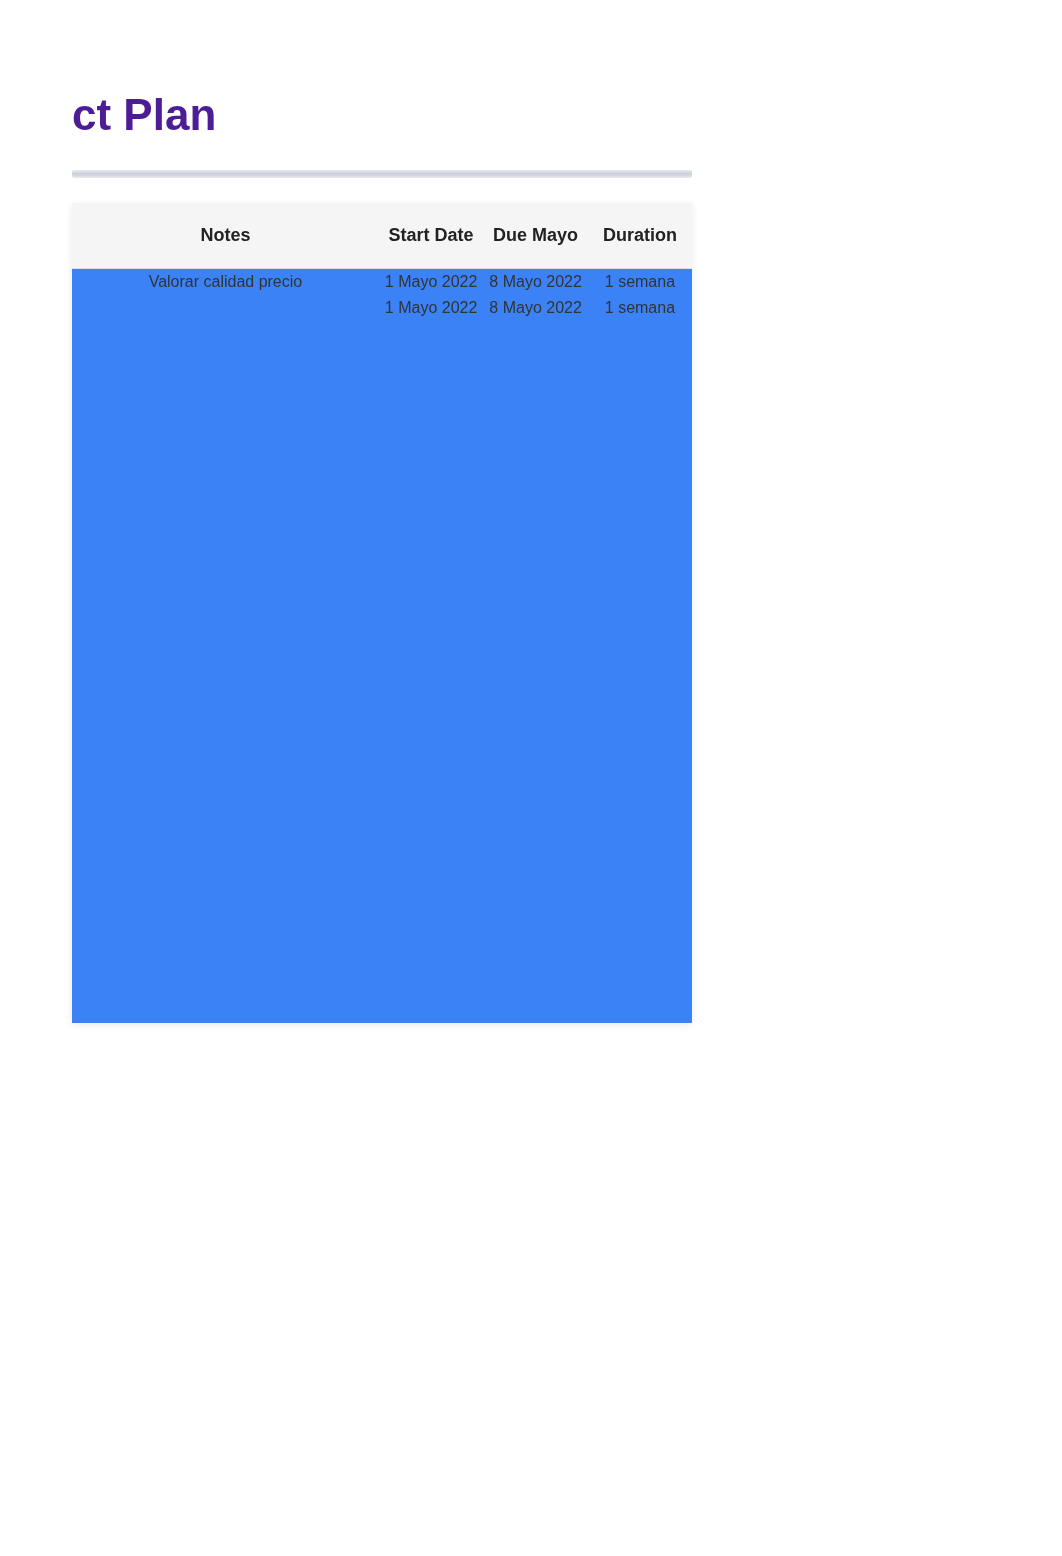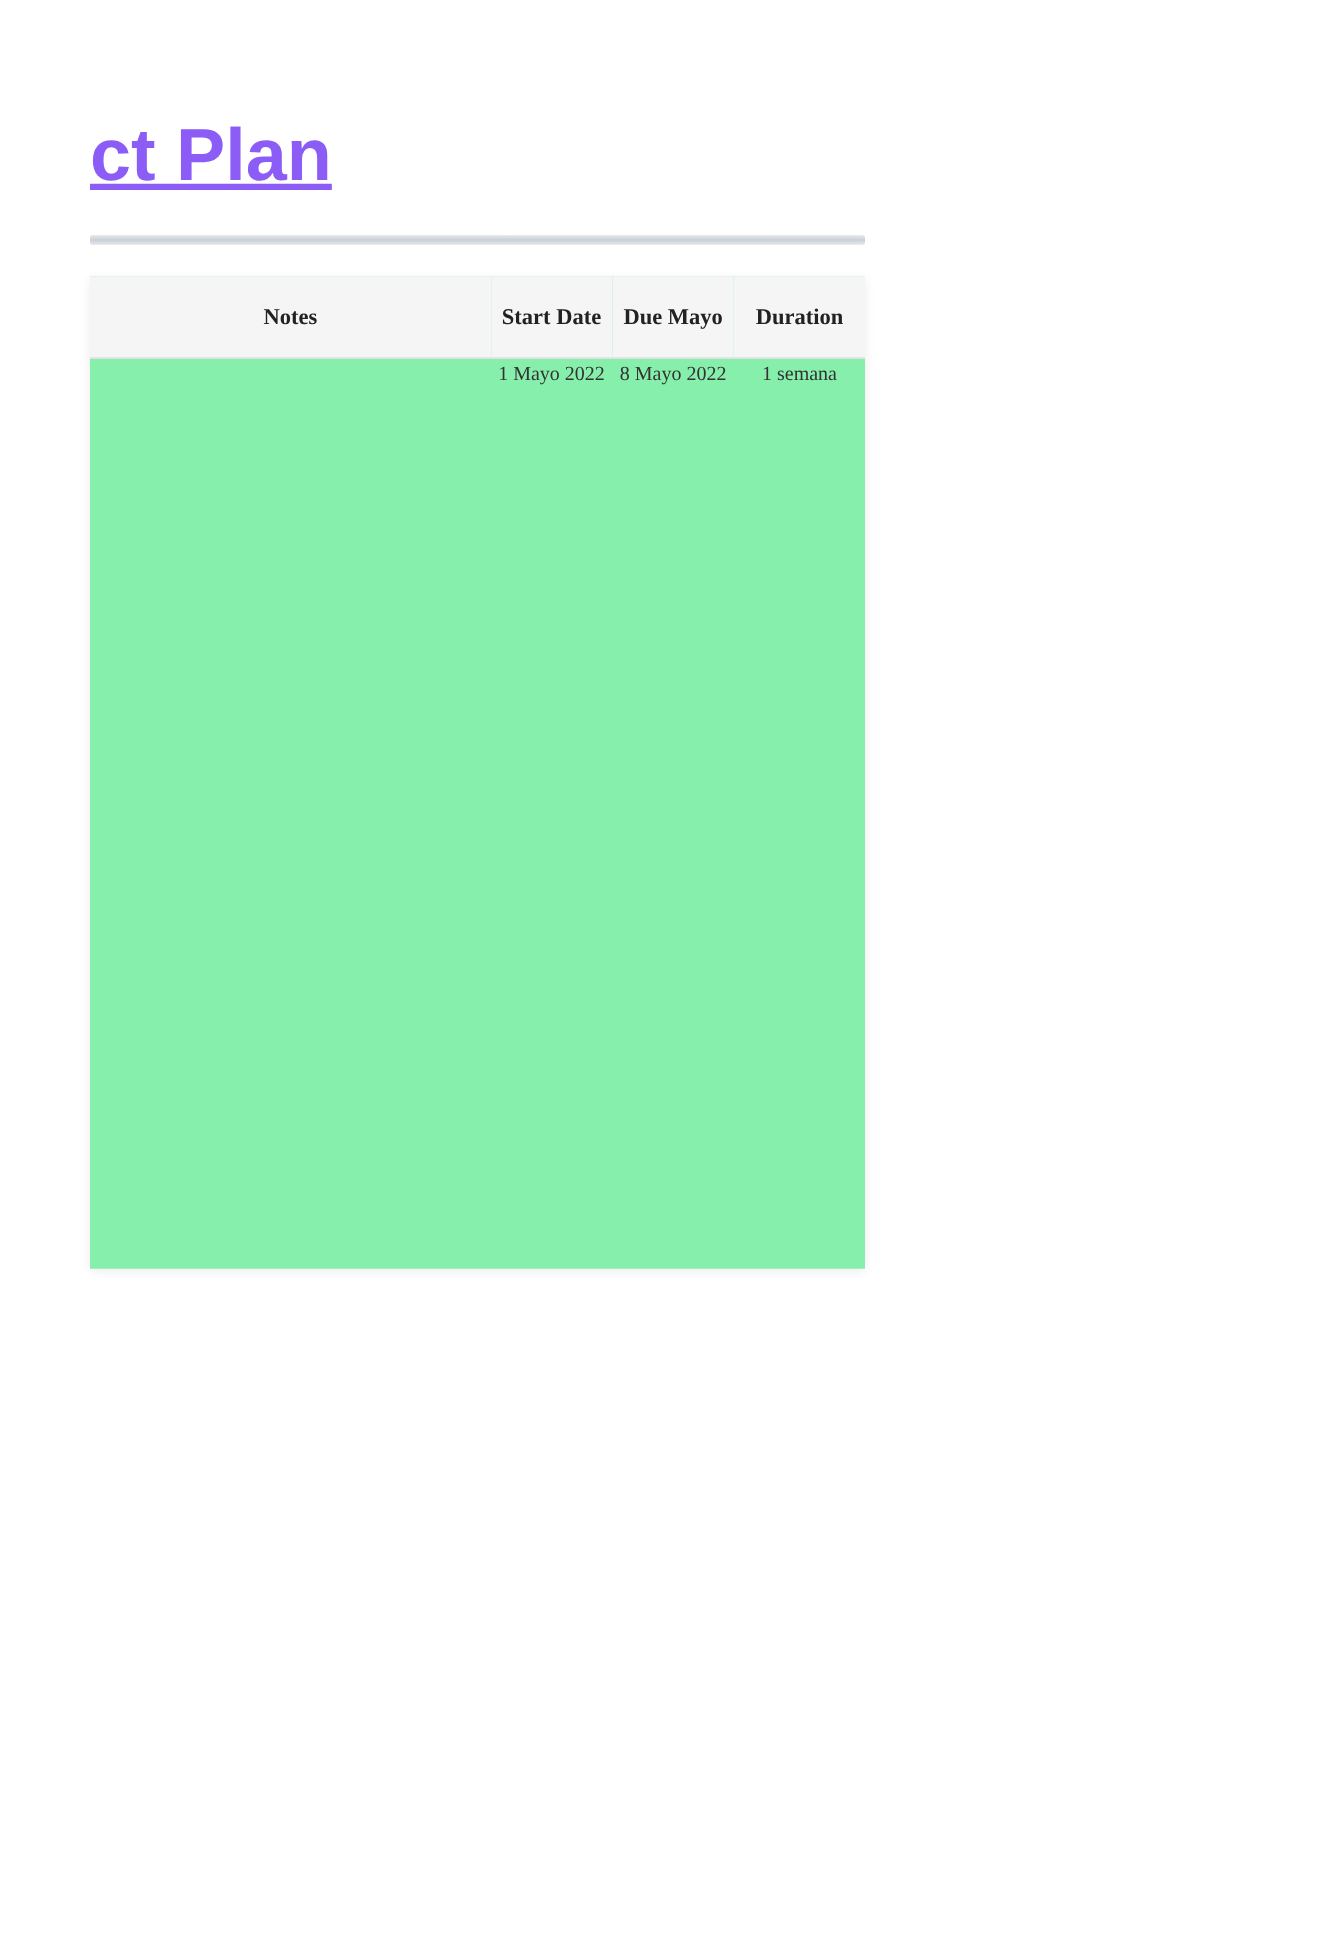--- a/index.html
+++ b/index.html
@@ -11,39 +11,37 @@
       font-family: Arial, Helvetica, sans-serif;
       background: #ffffff;
       width: 1062px;
       height: 1556px;
       overflow: hidden;
     }
     .container {
       padding: 0;
     }
     .title {
-      font-size: 59px;
+      font-size: 44px;
       font-weight: bold;
-      color: #8b5cf6;
+      color: #4c1d95;
       padding: 90px 0 30px 72px;
-      text-decoration: underline;
     }
     .divider {
       height: 8px;
       margin: 0 0 25px 72px;
       width: 620px;
       background: linear-gradient(to bottom, rgba(100,120,140,0.15), rgba(100,120,140,0.35), rgba(100,120,140,0.15));
       border-radius: 2px;
     }
     .table-wrapper {
       margin-left: 72px;
       width: 620px;
       box-shadow: 0 2px 8px rgba(0,0,0,0.08);
-      background: #86efac;
-      font-family: Liberation Serif, serif;
+      background: #3b82f6;
     }
     table {
       width: 100%;
       border-collapse: collapse;
       font-size: 16px;
     }
     thead th {
       background: #f5f5f5;
       padding: 22px 8px;
       text-align: center;
@@ -78,20 +76,26 @@
     <table>
       <thead>
         <tr>
           <th class="col-notes">Notes</th>
           <th class="col-start">Start Date</th>
           <th class="col-due">Due Mayo</th>
           <th class="col-duration">Duration</th>
         </tr>
       </thead>
       <tbody id="table-body">
+      <tr>
+            <td class="col-notes">Valorar calidad precio</td>
+            <td class="col-start">1 Mayo 2022</td>
+            <td class="col-due">8 Mayo 2022</td>
+            <td class="col-duration">1 semana</td>
+          </tr>
           <tr>
             <td class="col-notes"></td>
             <td class="col-start">1 Mayo 2022</td>
             <td class="col-due">8 Mayo 2022</td>
             <td class="col-duration">1 semana</td>
           </tr>
           <tr class="faded">
             <td class="col-notes"></td>
             <td class="col-start"></td>
             <td class="col-due"></td>

